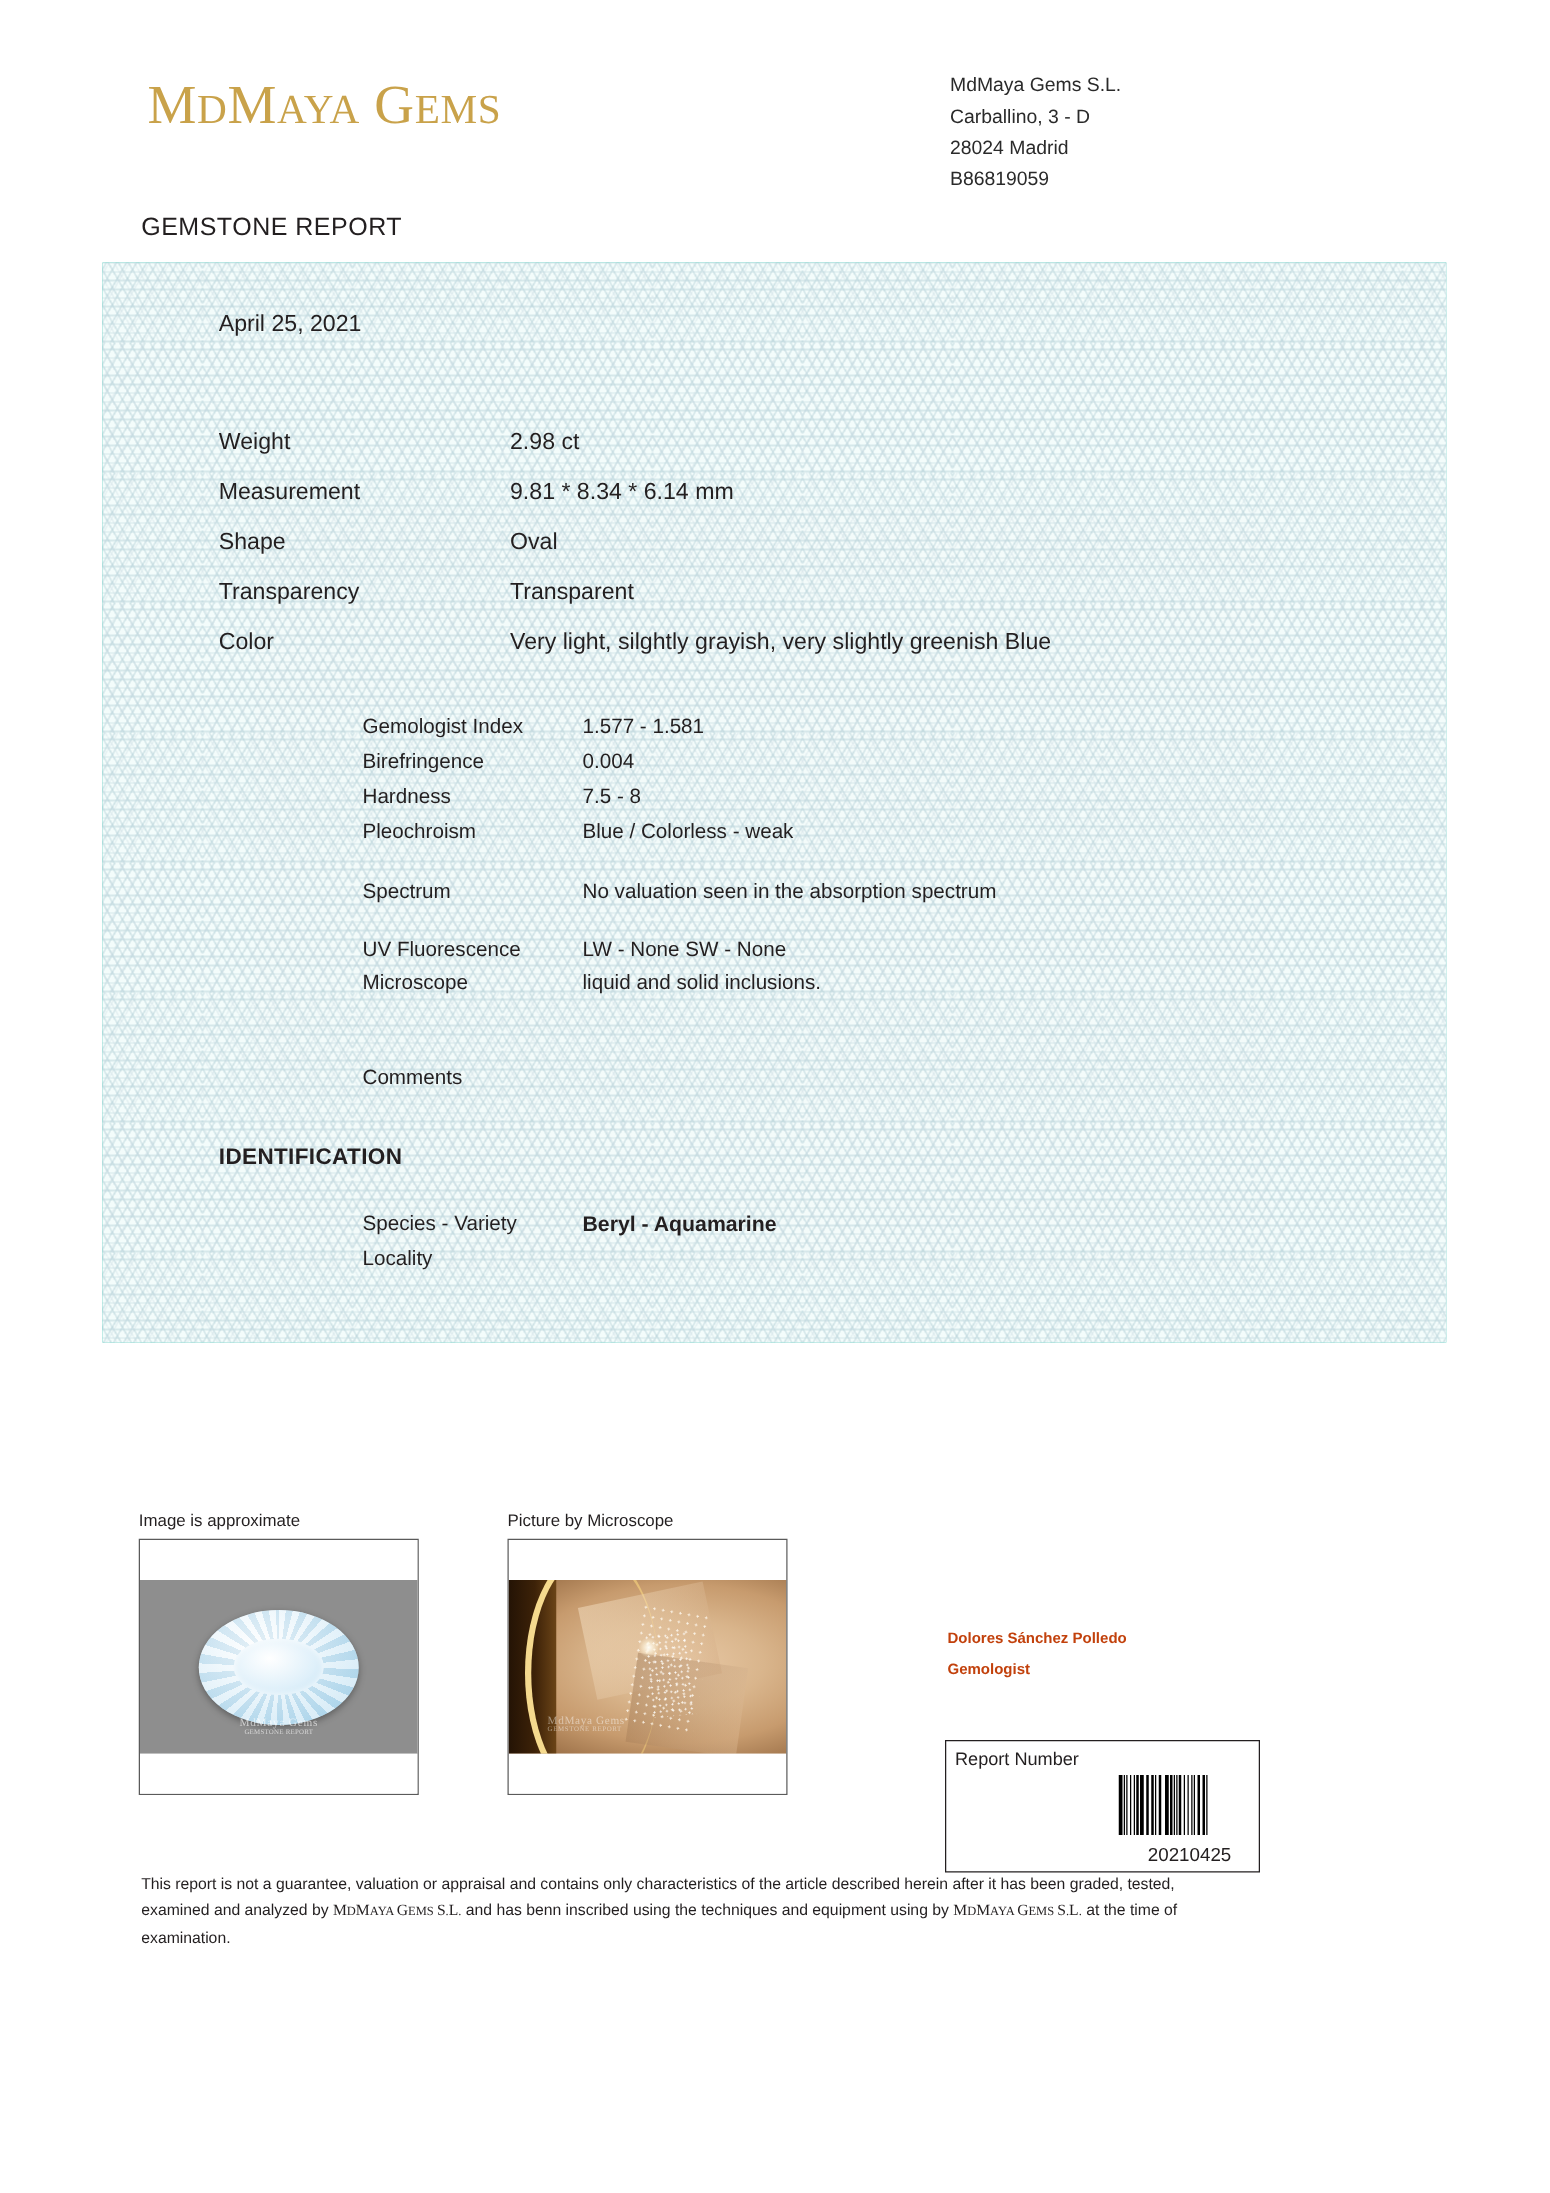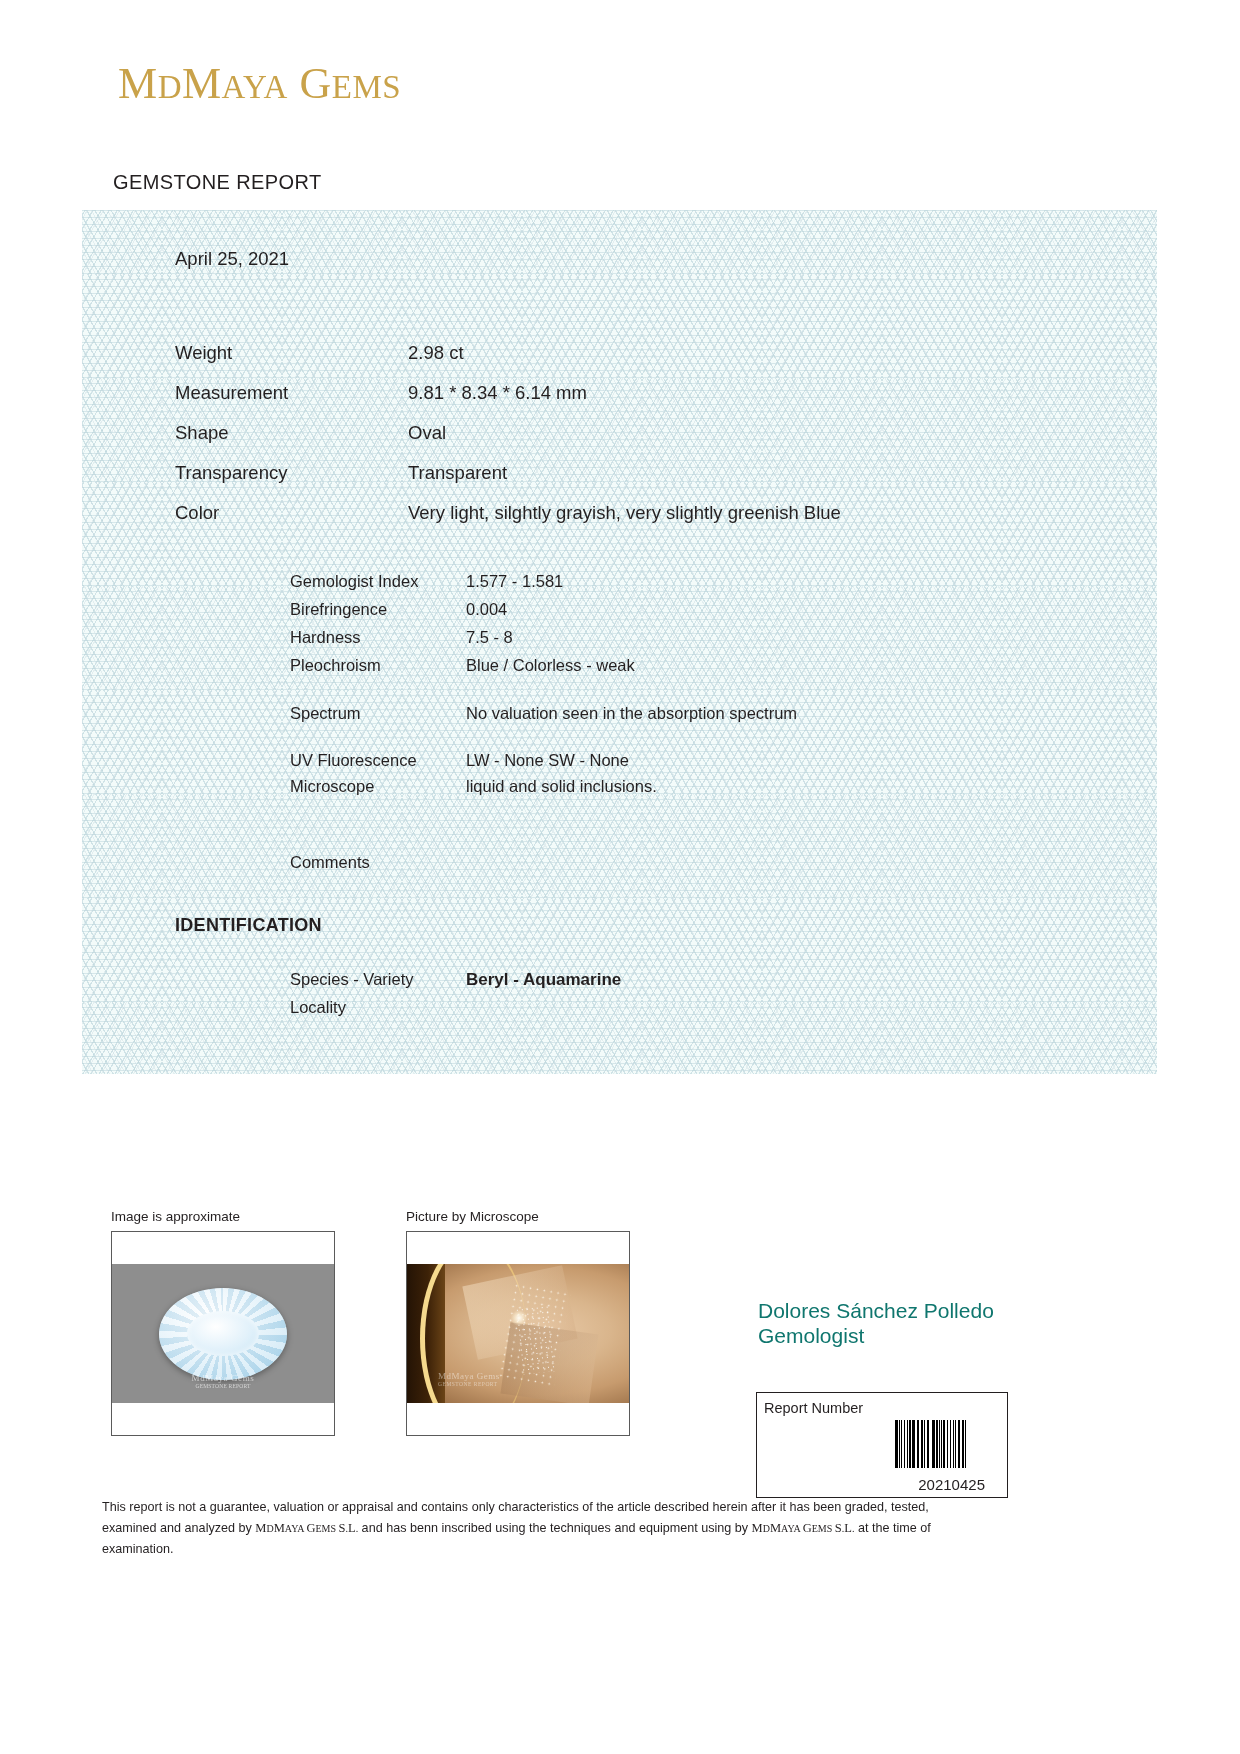--- a/index.html
+++ b/index.html
@@ -164,59 +164,65 @@
     background:radial-gradient(circle, #fffdf6 0%, rgba(255,245,220,.55) 40%, rgba(255,255,255,0) 72%);
   }
   .micro-wm{
     position:absolute;left:14%;bottom:16px;
     font-family:"Liberation Serif", serif;
     font-size:9px;color:rgba(255,255,255,.45);letter-spacing:.5px;white-space:nowrap;
   }
   .micro-wm small{display:block;font-size:5.5px;}
 
   
-  .sig{position:absolute;font-size:21px;color:#0f766e;line-height:25px;}
+  .sig{position:absolute;font-size:12px;color:#c2410c;line-height:25px;font-weight:bold;}
   .rnbox{
     position:absolute;left:756px;top:1392px;width:250px;height:104px;
     border:1.6px solid #231f20;background:#fff;
   }
   .rnbox .rnlabel{
     position:absolute;left:7px;top:7px;font-size:14.5px;color:#231f20;
   }
   .barcode{
     position:absolute;left:138px;top:27px;width:104px;height:48px;
     display:flex;align-items:stretch;gap:0;
   }
   .barcode i{display:block;background:#000;height:100%;}
   .rnnum{
     position:absolute;left:0;right:4px;bottom:4px;text-align:right;
     font-size:15px;color:#231f20;padding-right:18px;
   }
 
   
   .footer{
-    position:absolute;left:102px;top:1497px;width:880px;
+    position:absolute;left:113px;top:1497px;width:880px;
     font-size:12.6px;line-height:21px;color:#231f20;
   }
   .footer .sm{
     font-family:"Liberation Serif", serif;
     font-size:12.5px;
   }
   .footer .sm .c{font-size:12.5px;}
   .footer .sm .s{font-size:10px;}
 </style>
 </head>
 <body>
 
 <div class="page">
 
   <div class="logo">
     <span><span class="cap">M</span><span class="sc">D</span><span class="cap">M</span><span class="sc">A</span><span class="sc">Y</span><span class="sc">A</span> <span class="cap">G</span><span class="sc">E</span><span class="sc">M</span><span class="sc">S</span></span>
   </div>
 
+  <div class="addr">
+    <div>MdMaya Gems S.L.</div>
+    <div>Carballino, 3 - D</div>
+    <div>28024 Madrid</div>
+    <div>B86819059</div>
+  </div>
 
   <div class="report-title">GEMSTONE REPORT</div>
 
   <div class="panel">
     <div class="guilloche"></div>
     <div class="guilloche2"></div>
     <div class="content">
 
       <div class="date">April 25, 2021</div>
 

